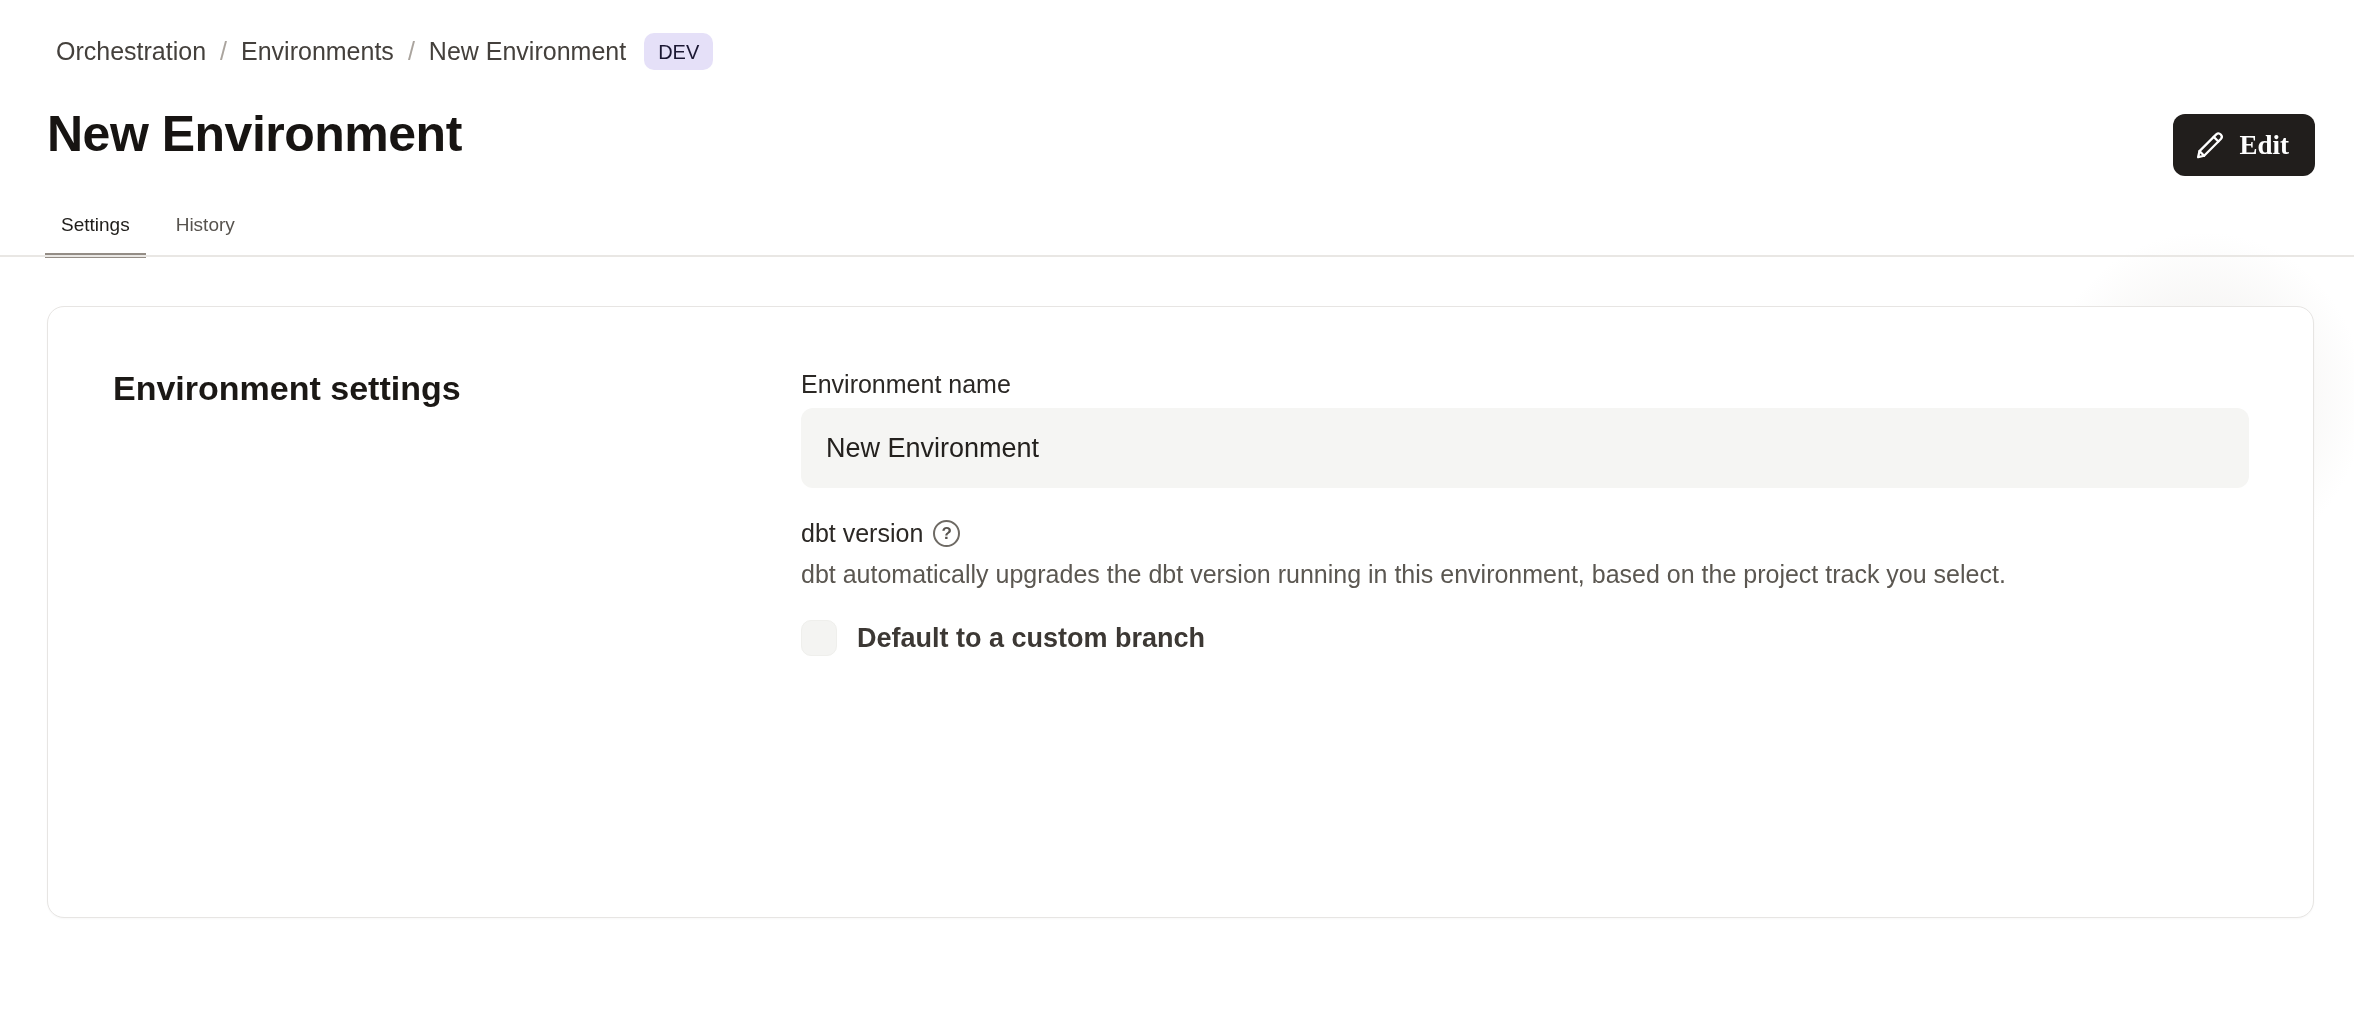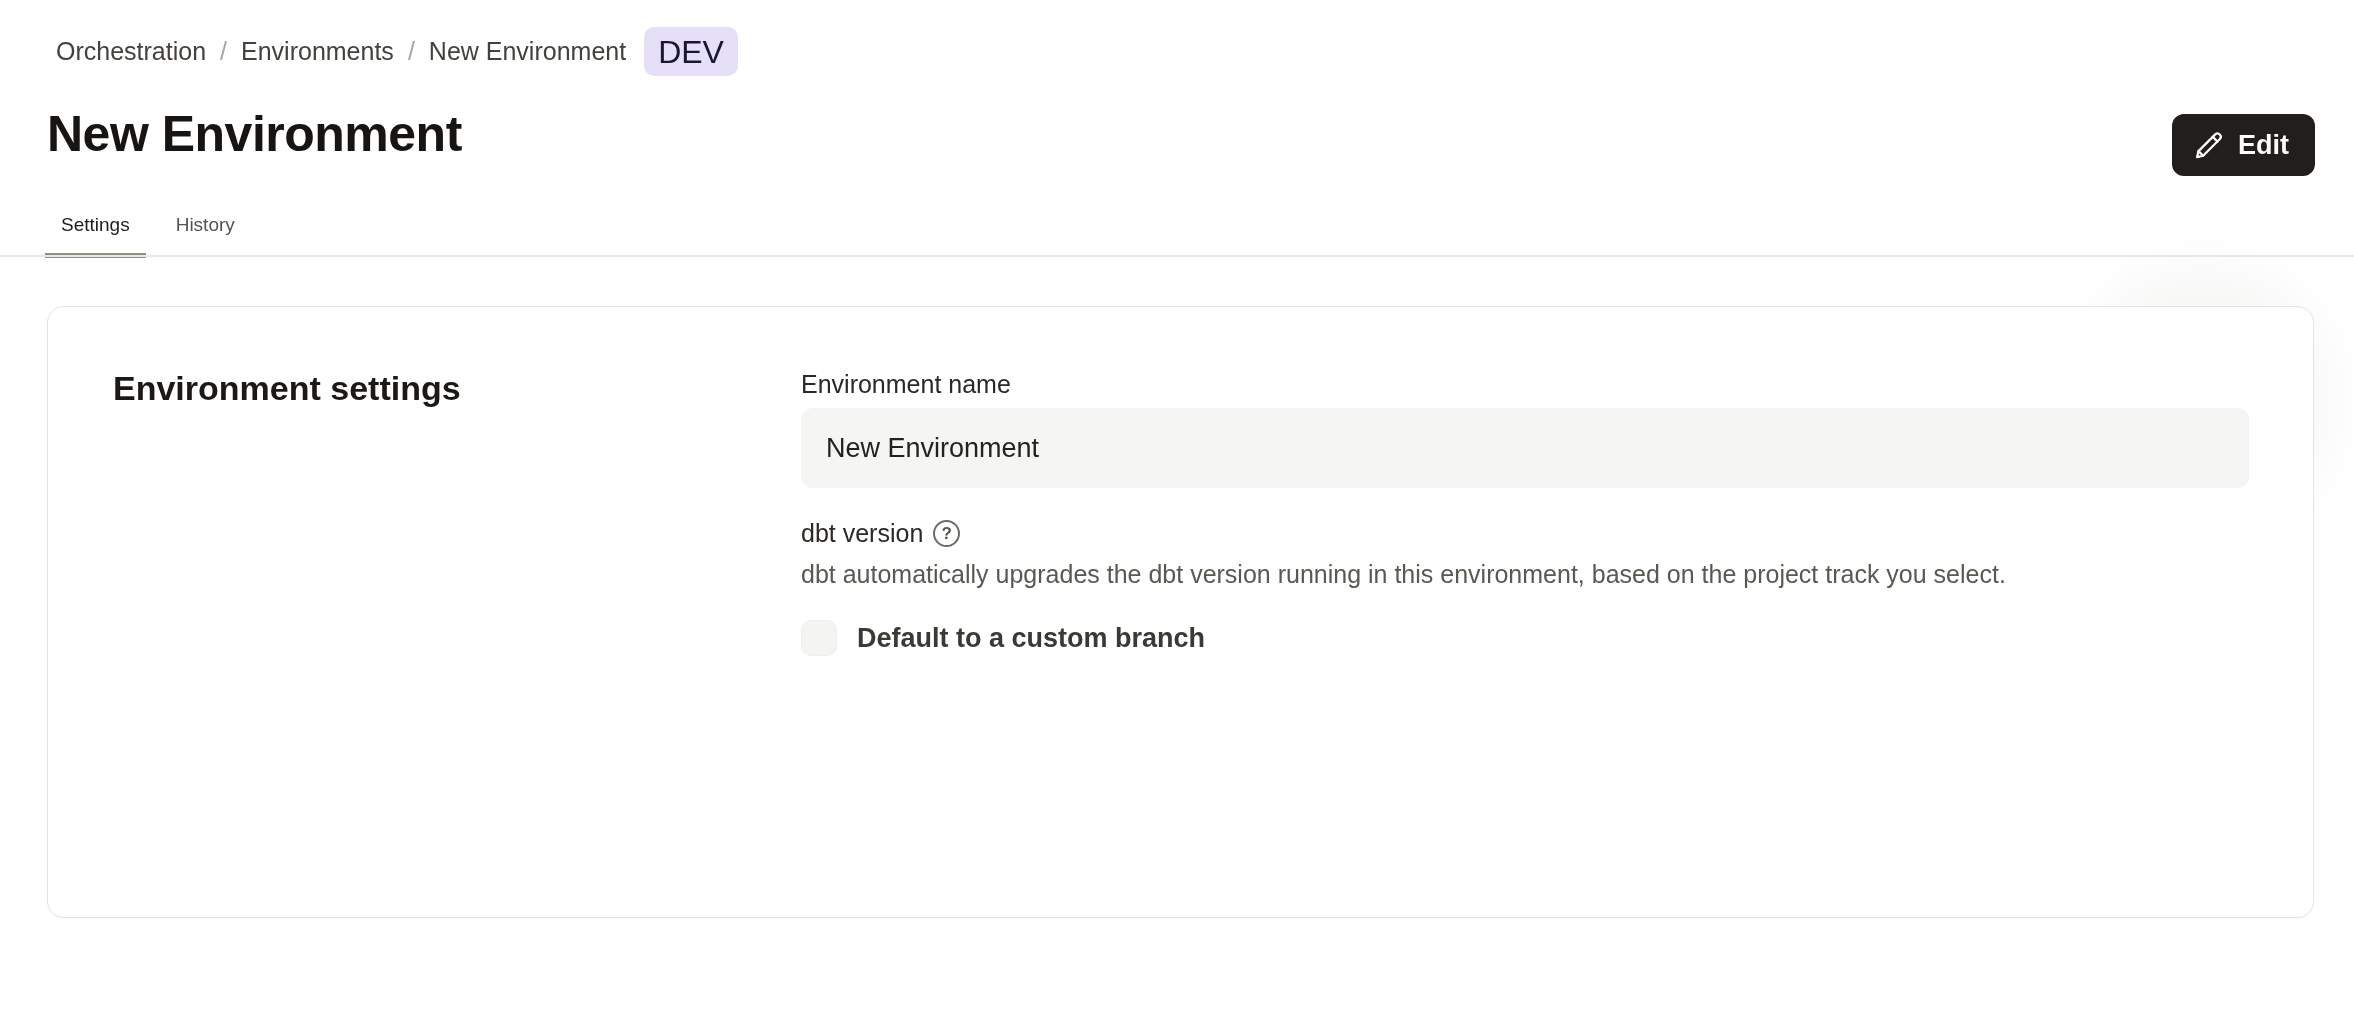--- a/index.html
+++ b/index.html
@@ -16,35 +16,35 @@
   
   .breadcrumb {
     position:absolute; left:56px; top:30px; height:42px;
     display:flex; align-items:center; gap:14px;
     font-size:25px; color:#44403c;justify-content:space-between;
   }
   .breadcrumb .crumb { cursor:pointer; }
   .breadcrumb .sep { color:#aaa49e; }
   .badge {
     margin-left:4px; background:#e5e0f8; color:#1b1733;
-    font-size:32px; font-weight:500; line-height:1;
+    font-size:20px; font-weight:500; line-height:1;
     padding:9px 14px 8px; border-radius:10px;
   }
 
   
   .page-title {
     position:absolute; left:47px; top:105px;
     font-size:50px; font-weight:700; letter-spacing:-0.5px; color:#171412;
   }
   .edit-btn {
     position:absolute; top:114px; right:39px;
     height:62px; padding:0 26px 0 22px;
     background:#211e1c; color:#ffffff; border:none; border-radius:12px;
     display:flex; align-items:center; gap:14px;
-    font-size:27px; font-weight:600; font-family:Liberation Sans, sans-serif; cursor:pointer;
+    font-size:27px; font-weight:600; font-family:Liberation Serif, serif; cursor:pointer;
   }
   .edit-btn svg { display:block; }
 
   
   .tabs {
     position:absolute; left:45px; top:196px;
     display:flex; gap:14px; height:62px;
   }
   .tab {
     padding:0 16px; display:flex; align-items:center;

